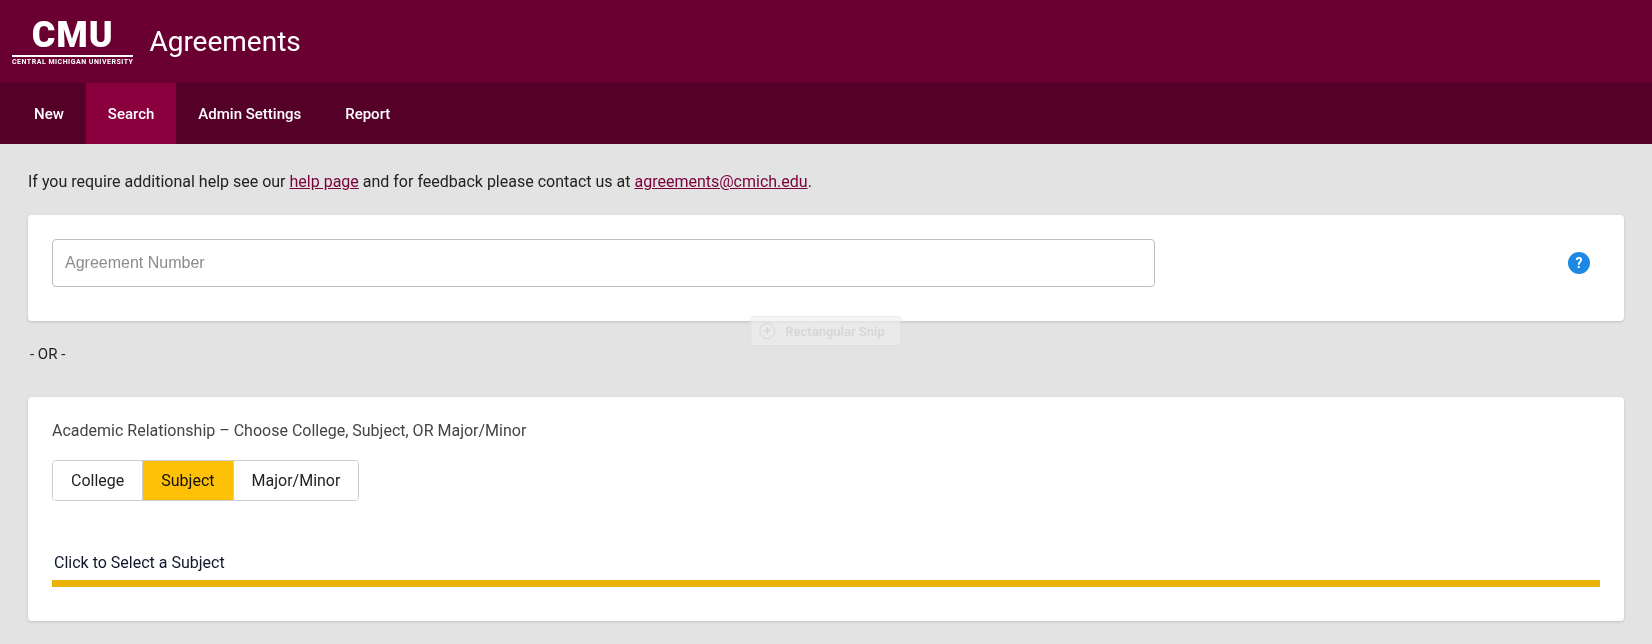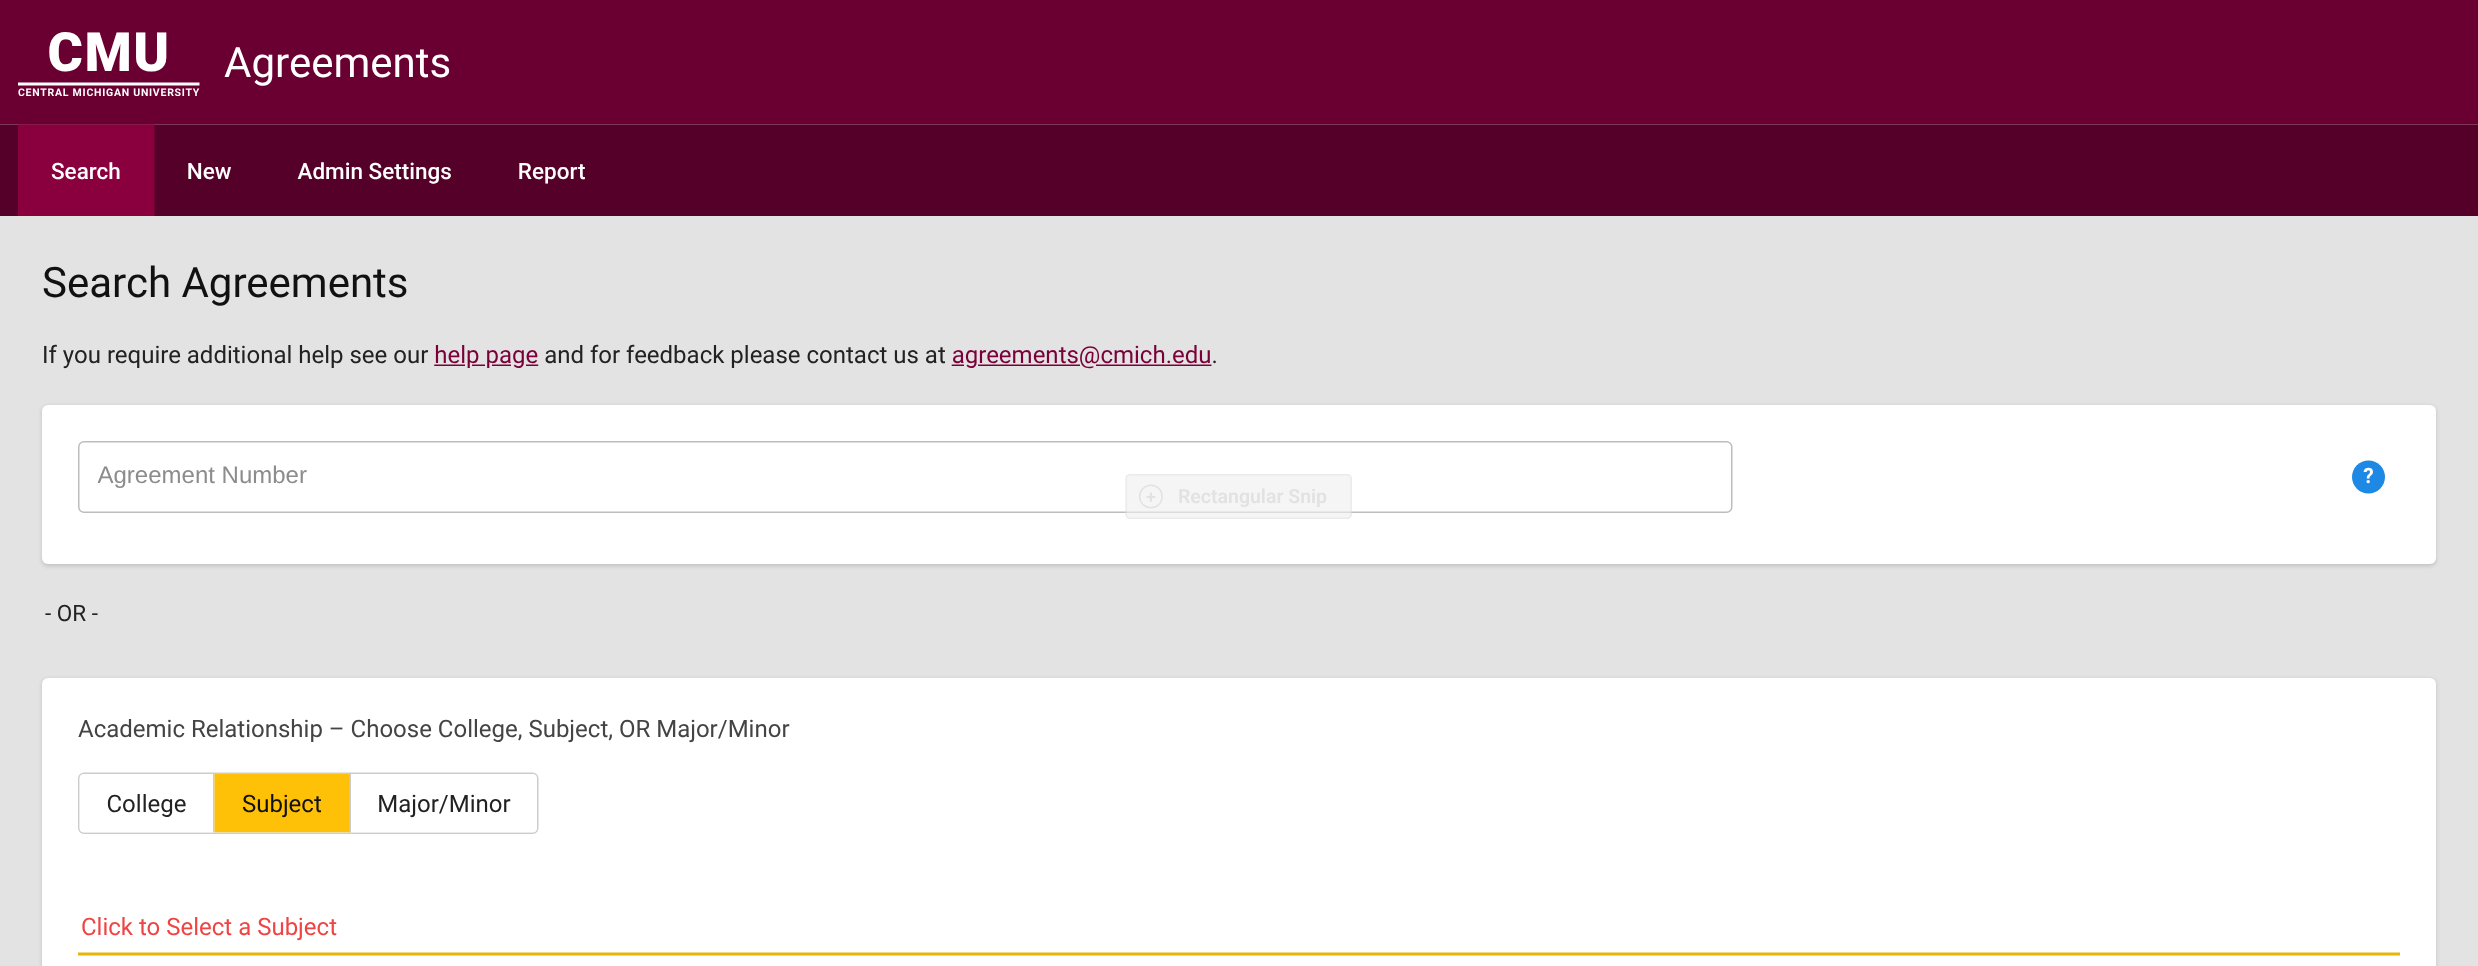--- a/index.html
+++ b/index.html
@@ -175,22 +175,22 @@
   border-right: 1px solid #ccc;
 }
 .tab:last-child { border-right: none; }
 .tab.active {
   background: #ffc107;
   color: #111;
 }
 .subject-select {
   margin-top: 44px;
   padding: 8px 2px;
-  border-bottom: 2px solid #eab308;
-  color: #ef4444;
+  border-bottom: 7px solid #eab308;
+  color: #0f172a;
   font-size: 16px;
   cursor: pointer;
 }
 .ghost-overlay {
   position: absolute;
   top: 172px;
   left: 50%;
   transform: translateX(-50%);
   background: #f0f0f0;
   border: 1px solid #ddd;
@@ -225,37 +225,36 @@
     <div class="logo">
       <div class="logo-main">CMU</div>
       <div class="logo-divider"></div>
       <div class="logo-sub">CENTRAL MICHIGAN UNIVERSITY</div>
     </div>
     <div class="app-title">Agreements</div>
   </div>
 </div>
 
 <div class="navbar">
+  <div class="nav-item">
+      <span>New</span>
+    </div>
   <div class="nav-item active">
       <span>Search</span>
     </div>
   <div class="nav-item">
-      <span>New</span>
-    </div>
-  <div class="nav-item">
       <span>Admin Settings</span>
     </div>
   <div class="nav-item">
       <span>Report</span>
     </div>
 </div>
 
 <div class="content">
 
-  <h1 class="page-title">Search Agreements</h1>
 
   <p class="help-text">
     <span>If you require additional help see our </span><a href="#">help page</a><span> and for feedback please contact us at </span><a href="#">agreements@cmich.edu</a><span>.</span>
   </p>
 
   <div class="card">
     <div class="input-wrap">
       <input type="text" class="text-input" placeholder="Agreement Number" style="">
       <div class="help-icon">?</div>
     </div>

